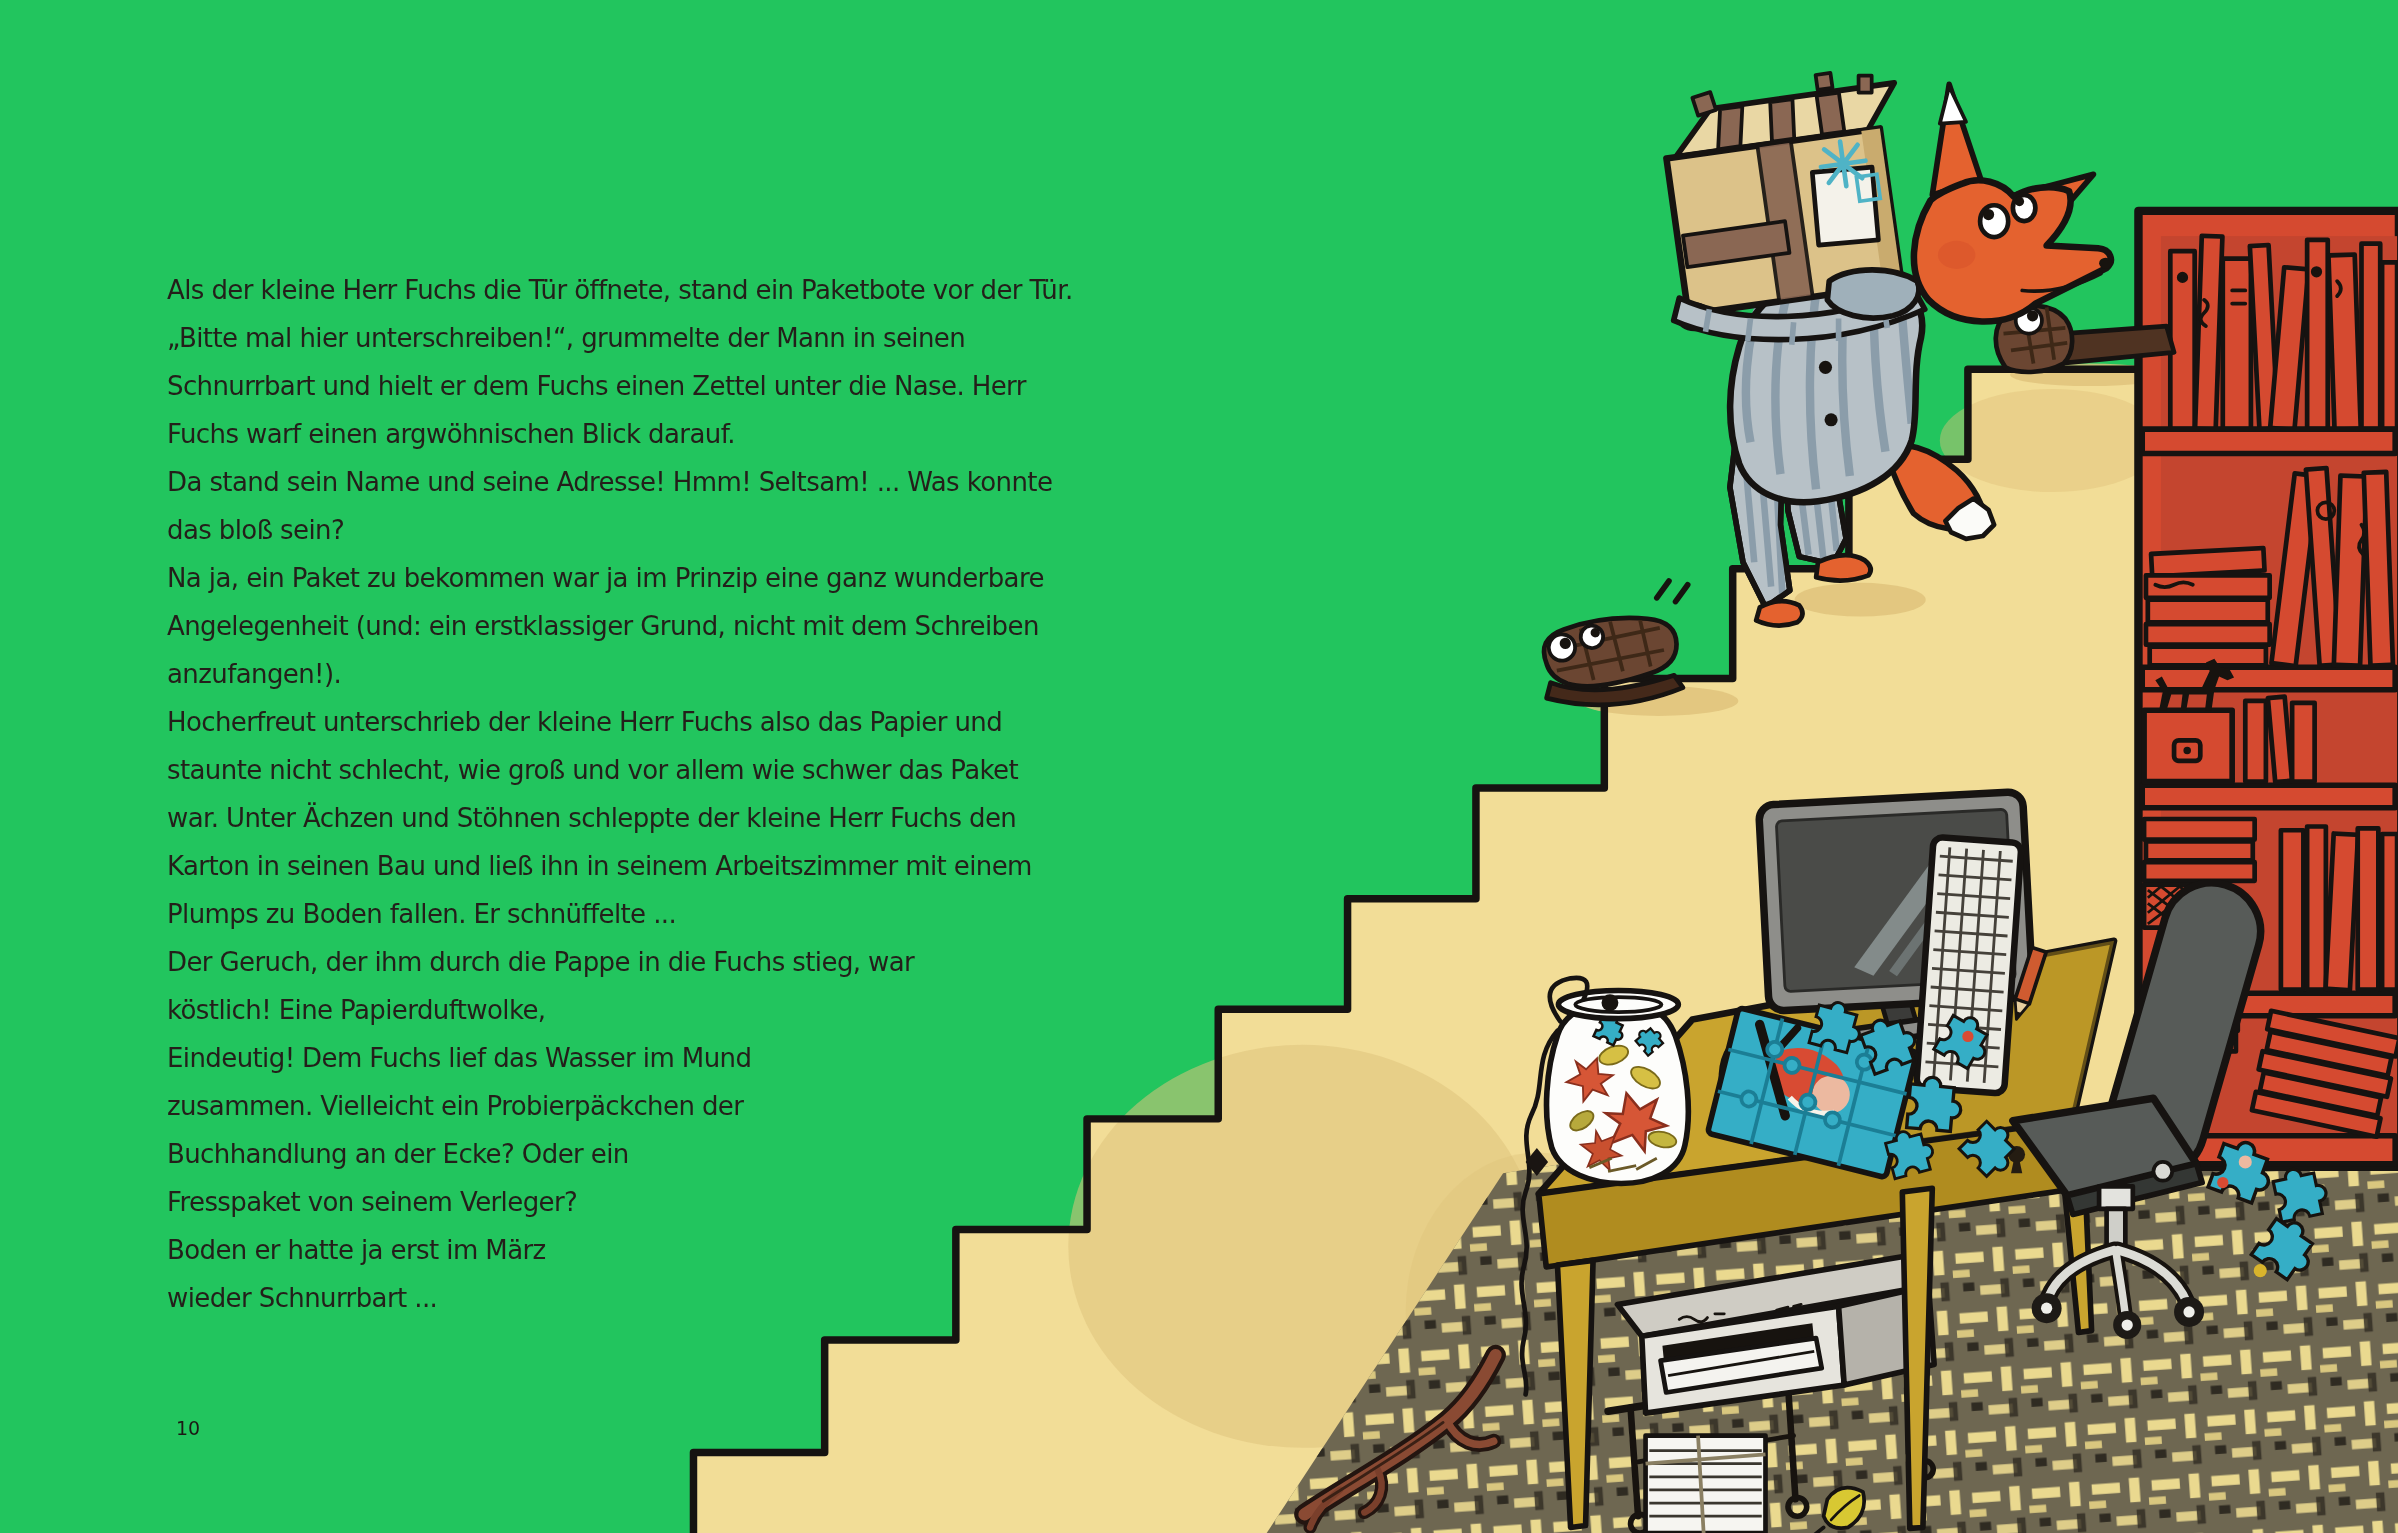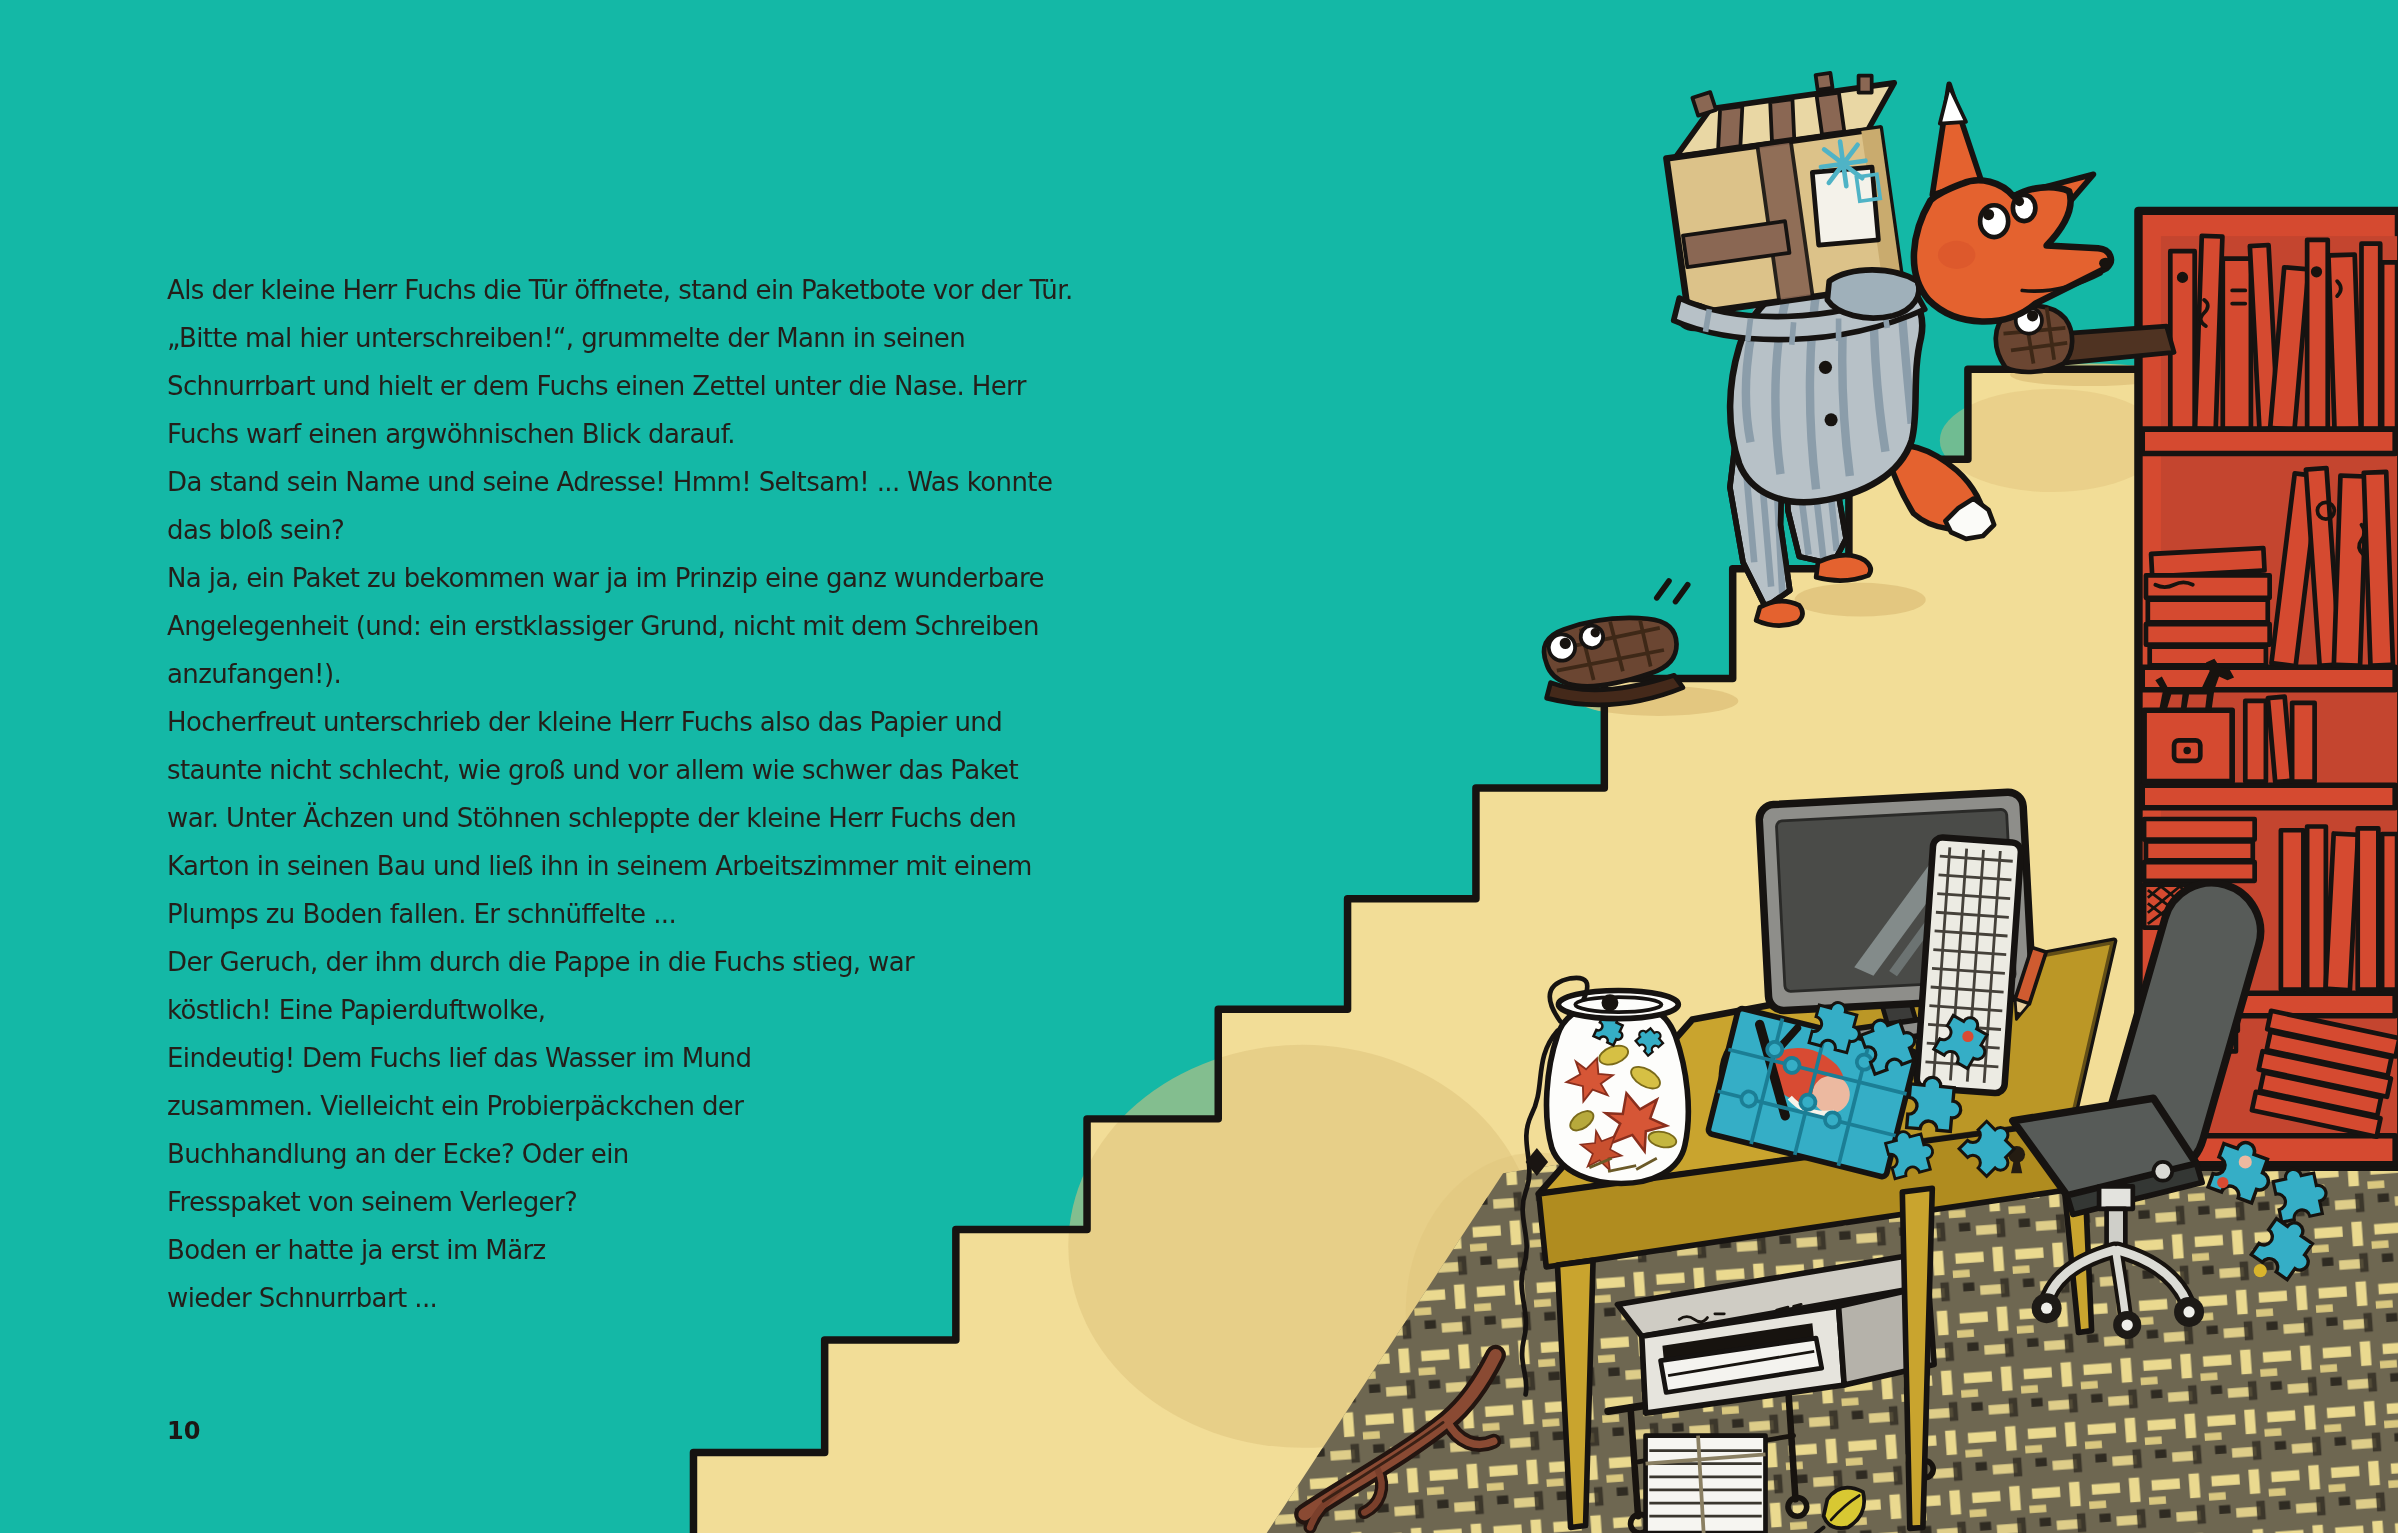--- a/index.html
+++ b/index.html
@@ -1,20 +1,20 @@
 <!DOCTYPE html>
 <html style="--stairs-yellow: #f2dd97; --stairs-shadow: #dfc27b; --bookshelf-red: #d54a30; --bookshelf-dark: #c4452f; --desk-mustard: #c9a42e; --desk-dark: #ad8a1e; --rug-olive: #6e6751; --rug-stitch: #ead98f; --fox-orange: #e4622f; --pajama-gray-blue: #b7c1c7; --pajama-stripe: #8b9daa; --box-tan: #dcc289; --box-top-tan: #e9d7a4; --tape-brown: #8a6753; --puzzle-teal: #35aec6; --chair-gray: #575b58; --slipper-brown: #6b4632; --outline-black: #161311;font-size:15px"><head>
 <meta charset="utf-8">
 <style>
   html,body{margin:0;padding:0;background:#fff;}
-  .page{position:relative;width:2399px;height:1534px;background:#14b8a6;overflow:hidden;
+  .page{position:relative;width:2399px;height:1534px;background:#22c55e;overflow:hidden;
         font-family:"DejaVu Sans",sans-serif;}
   .text-block{position:absolute;left:167px;top:266px;width:1106px;color:#241f1a;}
   .line{height:48px;line-height:48px;font-size:26px;letter-spacing:-0.6px;white-space:pre;}
-  .page-number{position:absolute;left:167px;top:1417px;font-size:24px;font-weight:bold;color:#1c1814;}
+  .page-number{position:absolute;left:176px;top:1417px;font-size:19px;font-weight:normal;color:#1c1814;}
   svg{position:absolute;left:0;top:0;}
   .ol{stroke:var(--outline-black,#161311);stroke-linejoin:round;stroke-linecap:round;}
   .nofill{fill:none;}
 </style>
 </head>
 <body>
 
 <div class="page">
 
   <svg width="2399" height="1534" viewBox="0 0 2560 1637">

